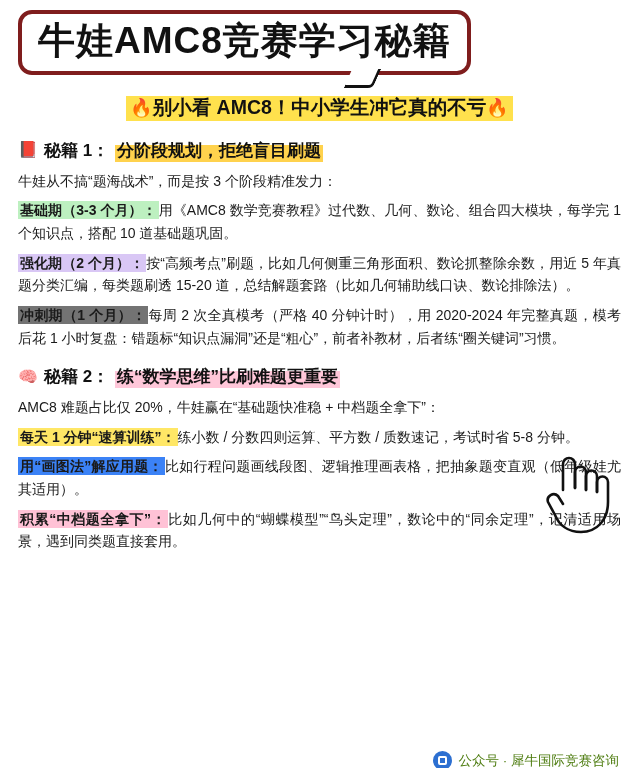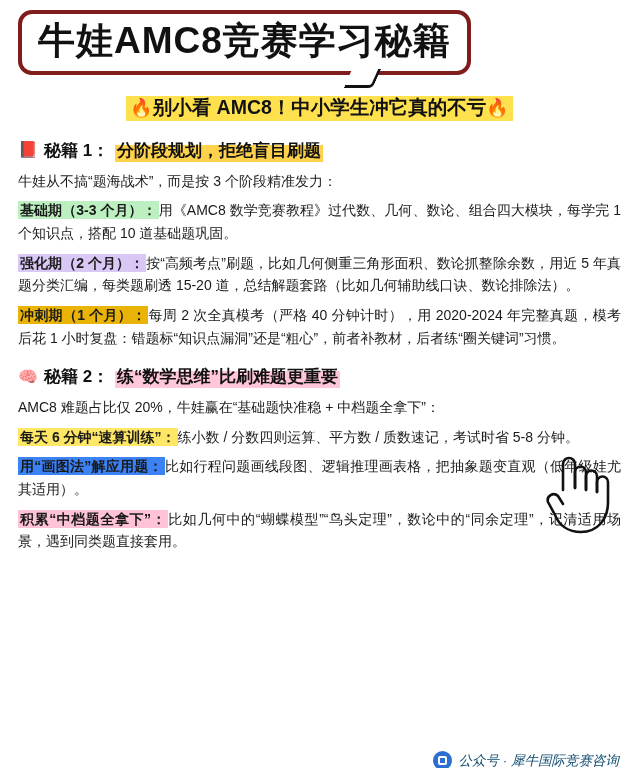--- a/index.html
+++ b/index.html
@@ -100,21 +100,21 @@
     line-height: 1.62;
     color: #1a1a1a;
     text-align: justify;
   }
   .mark {
     font-weight: bold;
     padding: 1px 2px;
   }
   .mark-green { background: #bdf0c0; }
   .mark-purple { background: #d9c7f5; }
-  .mark-orange { background: #eab308; }
+  .mark-orange { background: #737373; }
   .mark-yellow { background: #ffe766; }
   .mark-cyan { background: #3b82f6; }
   .mark-pink { background: #ffc2d6; }
 
   
   .hand {
     position: absolute;
     right: 22px;
     top: 440px;
     width: 78px;
@@ -147,22 +147,21 @@
     content: "";
     position: absolute;
     left: 5px; top: 5px;
     width: 9px; height: 9px;
     border: 2px solid #fff;
     border-radius: 2px;
     box-sizing: border-box;
   }
   .footer-text {
     font-size: 13.5px;
-    color: #0c4a6e;
-    font-style: italic;
+    color: #4d7c0f;
   }
 </style>
 </head>
 <body>
 
 <div class="page">
 
   <div class="title-wrap">
     <div class="title-box">
       <div class="title-text">牛娃AMC8竞赛学习秘籍</div>
@@ -202,21 +201,21 @@
     <span class="emoji">🧠</span>
     <span>秘籍 2：</span>
     <span class="hl">练“数学思维”比刷难题更重要</span>
   </div>
 
   <p class="body">
     <span>AMC8 难题占比仅 20%，牛娃赢在“基础题快准稳 + 中档题全拿下”：</span>
   </p>
 
   <p class="body">
-    <span class="mark mark-yellow">每天 6 分钟“速算训练”：</span><span>练小数 / 分数四则运算、平方数 / 质数速记，考试时省 5-8 分钟。</span>
+    <span class="mark mark-yellow">每天 1 分钟“速算训练”：</span><span>练小数 / 分数四则运算、平方数 / 质数速记，考试时省 5-8 分钟。</span>
   </p>
 
   <p class="body">
     <span class="mark mark-cyan">用“画图法”解应用题：</span><span>比如行程问题画线段图、逻辑推理画表格，把抽象题变直观（低年级娃尤其适用）。</span>
   </p>
 
   <p class="body">
     <span class="mark mark-pink">积累“中档题全拿下”：</span><span>比如几何中的“蝴蝶模型”“鸟头定理”，数论中的“同余定理”，记清适用场景，遇到同类题直接套用。</span>
   </p>
 

